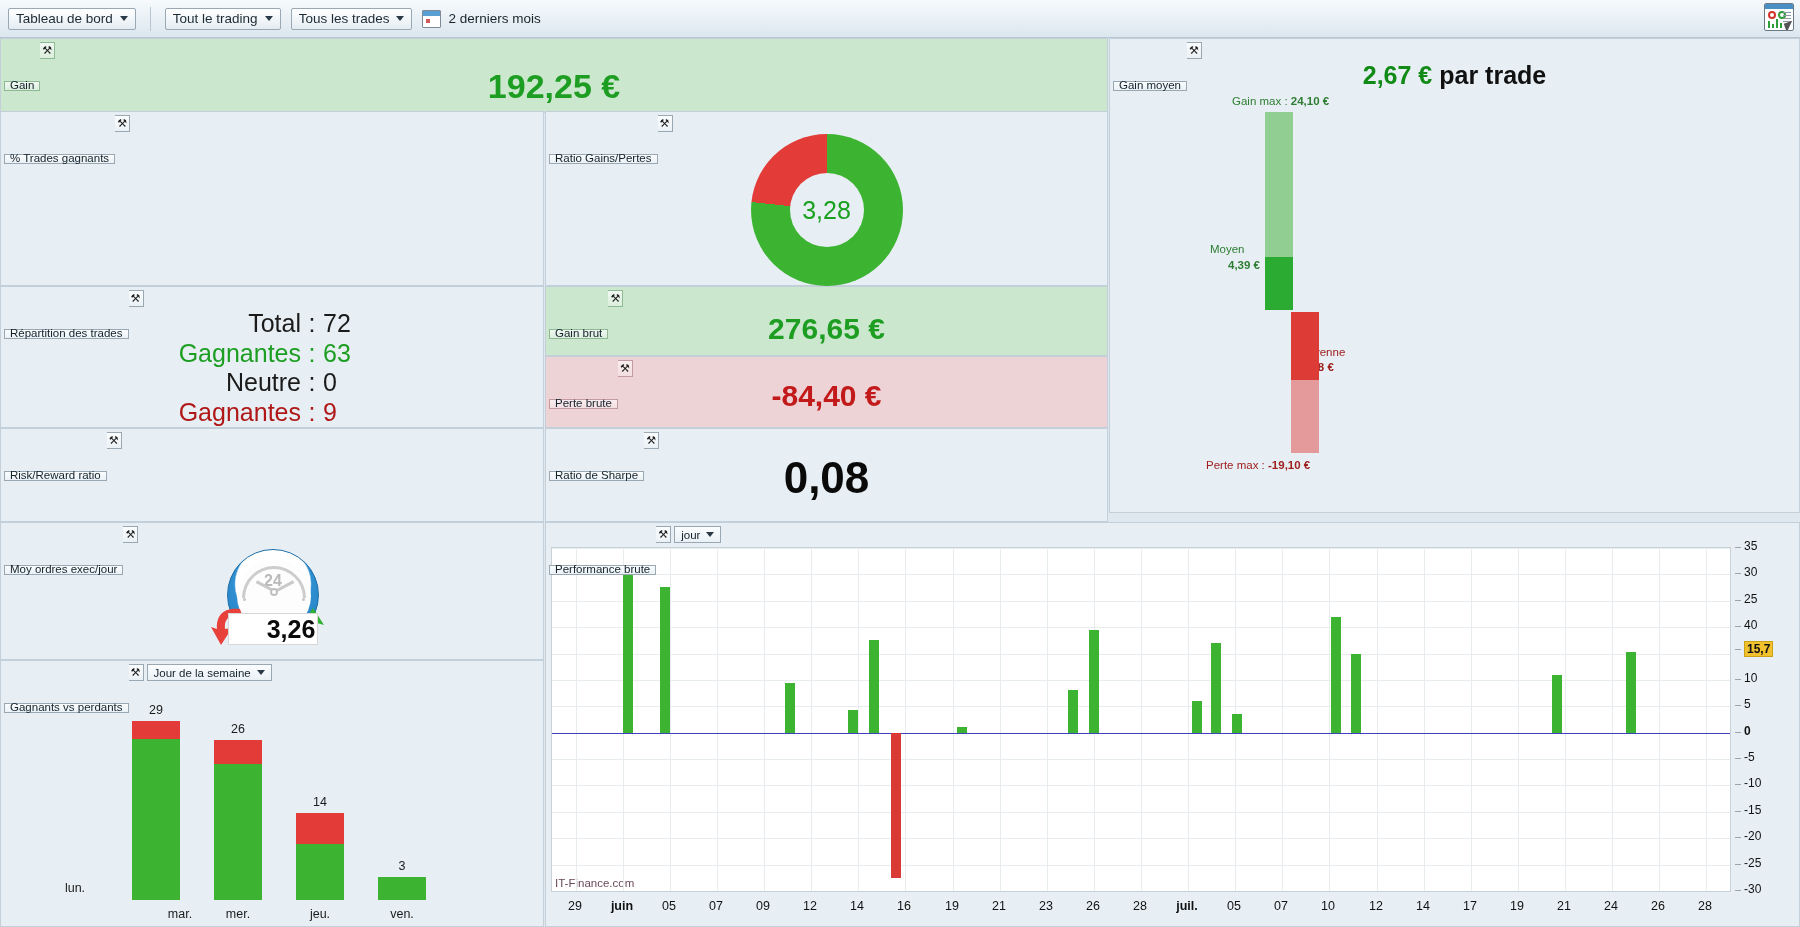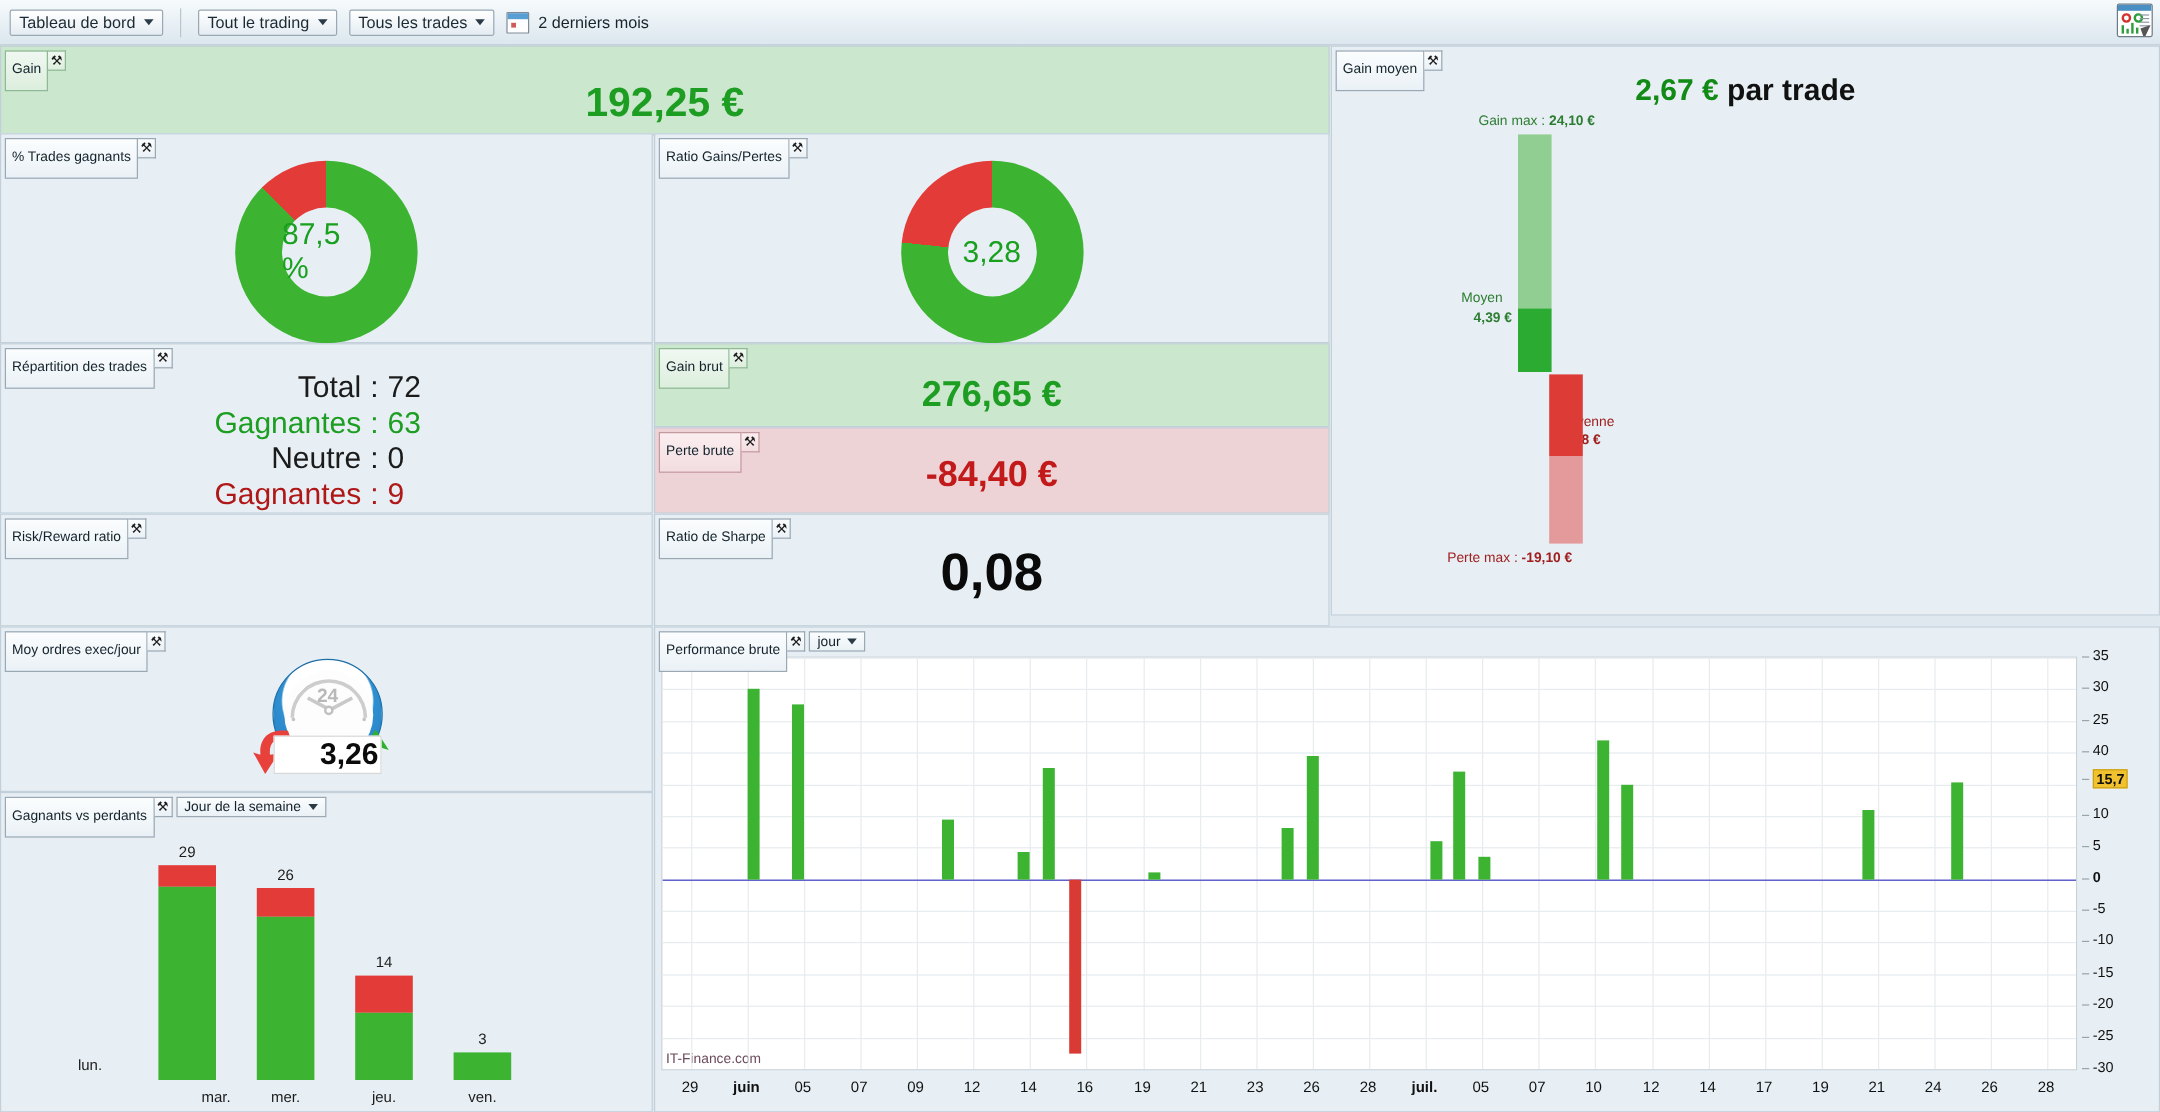--- a/index.html
+++ b/index.html
@@ -48,23 +48,23 @@
 
   
   .panel { position: absolute; background: #e7eff4; border: 1px solid #c3d0da; }
   .panel.green { background: #cbe7cd; }
   .panel.red { background: #eed3d6; }
   .ptitle {
     position: absolute; left: 3px; top: 3px; display: flex; align-items: stretch;
     height: 17px; z-index: 5;
   }
   .ptitle .lbl {
-    display:flex; align-items:center; padding: 16px 5px;
+    display:flex; align-items:center; padding: 4px 5px;
     border: 1px solid #9aa8b4; background: linear-gradient(to bottom,#fbfdfe,#eaf1f6);
-    font-size: 11.5px; color: #13222b; white-space: nowrap; line-height: 1;
+    font-size: 11.5px; color: #13222b; white-space: nowrap; line-height: 1; margin-top: 39px;
   }
   .ptitle.green .lbl { border-color:#8fb894; background:linear-gradient(to bottom,#f0f8f1,#dceedd); }
   .ptitle.red .lbl { border-color:#c49aa0; background:linear-gradient(to bottom,#fbeef0,#f2dde0); }
   .ptitle .wr {
     display:flex; align-items:center; justify-content:center; width:15px;
     border: 1px solid #9aa8b4; border-left: none;
     background: linear-gradient(to bottom,#fbfdfe,#eaf1f6); font-size: 11px; color:#1b1b1b;
   }
   .ptitle.green .wr { border-color:#8fb894; background:linear-gradient(to bottom,#f0f8f1,#dceedd); }
   .ptitle.red .wr { border-color:#c49aa0; background:linear-gradient(to bottom,#fbeef0,#f2dde0); }
@@ -188,25 +188,20 @@
       <span class="wr">⚒</span>
     </div>
     <div class="big-val gain-val">192,25 €</div>
   </div>
 
   <div class="panel" style="left:0; top:111px; width:544px; height:175px;">
     <div class="ptitle">
       <span class="lbl">% Trades gagnants</span>
       <span class="wr">⚒</span>
     </div>
-    <div class="donut-wrap">
-      <div class="donut" style="width:152px;height:152px;background:conic-gradient(#3cb432 0deg 315deg, #e23b38 315deg 360deg);">
-        <div class="hole" style="left:39px;top:39px;width:74px;height:74px;">87,5 %</div>
-      </div>
-    </div>
   </div>
 
   <div class="panel" style="left:545px; top:111px; width:563px; height:175px;">
     <div class="ptitle">
       <span class="lbl">Ratio Gains/Pertes</span>
       <span class="wr">⚒</span>
     </div>
     <div class="donut-wrap">
       <div class="donut" style="width:152px;height:152px;background:conic-gradient(#3cb432 0deg 276deg, #e23b38 276deg 360deg);">
         <div class="hole" style="left:39px;top:39px;width:74px;height:74px;">3,28</div>
@@ -280,21 +275,21 @@
       <span class="wr">⚒</span>
     </div>
     <div class="gm-title">
       <span class="eur">2,67 €</span><span class="pt"> par trade</span>
     </div>
 
     <div class="gm-lbl" style="left:122px; top:56px; color:#2d7d32;">
       <span>Gain max  :</span>
       <b>24,10 €</b>
     </div>
-    <div class="gm-lbl" style="left:100px; top:204px; color:#2d7d32; text-align:center; width:50px;">
+    <div class="gm-lbl" style="left:100px; top:204px; color:#2d7d32; text-align:left; width:50px;">
       <span>Moyen</span>
     </div>
     <div class="gm-lbl" style="left:96px; top:220px; color:#2d7d32; text-align:right; width:54px;">
       <b>4,39 €</b>
     </div>
     <div class="gm-lbl" style="left:188px; top:307px; color:#a02020;">
       <span>Moyenne</span>
     </div>
     <div class="gm-lbl" style="left:188px; top:322px; color:#a02020;">
       <b>-9,38 €</b>

